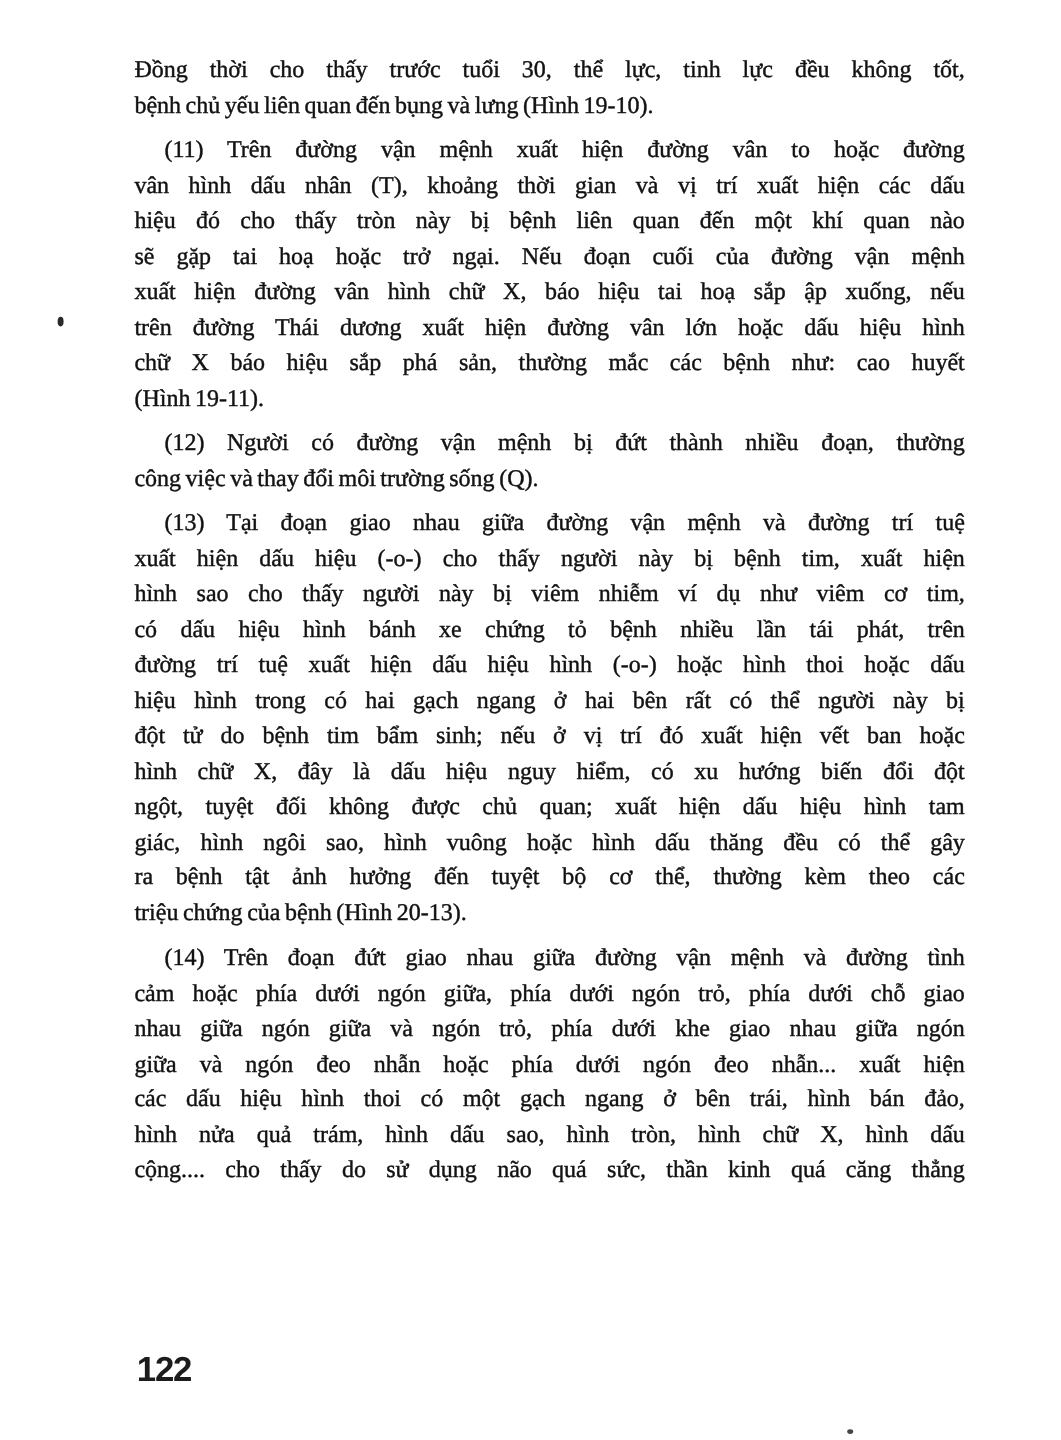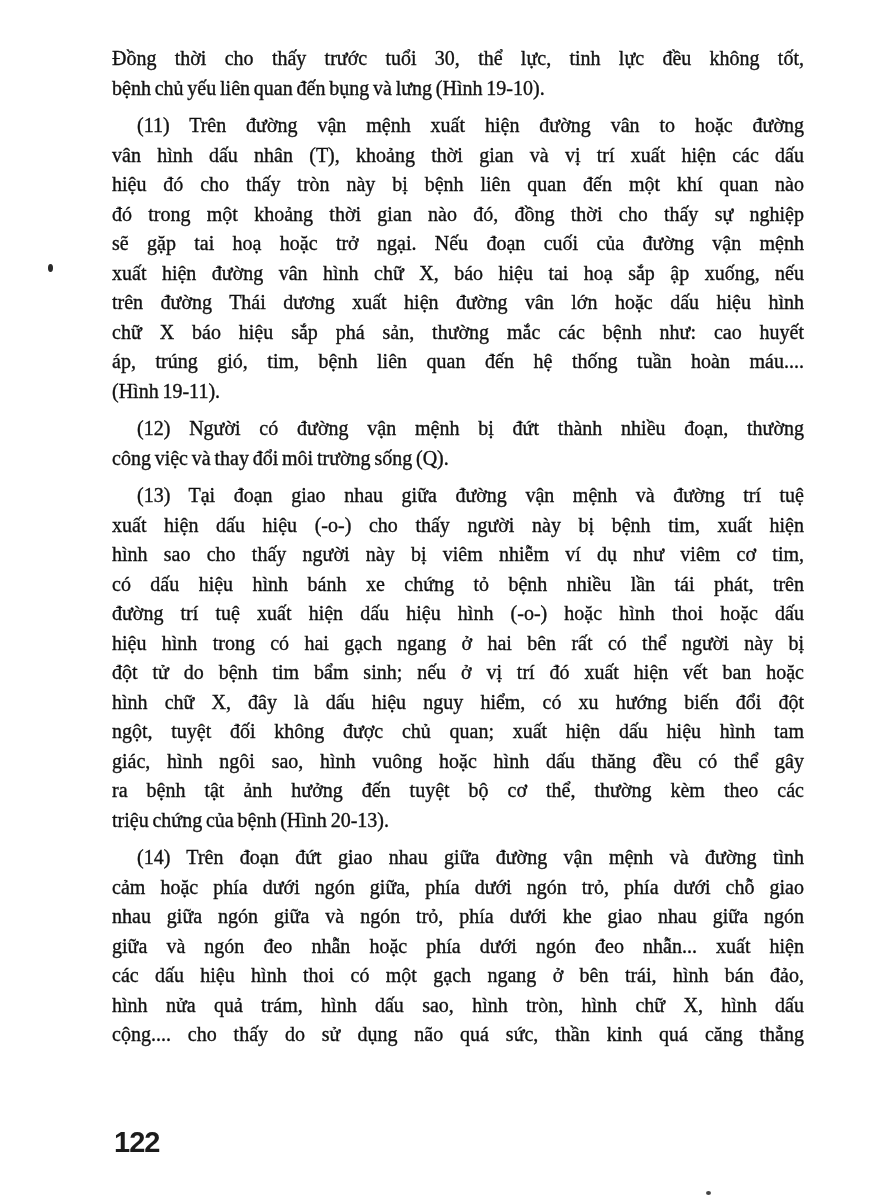--- a/index.html
+++ b/index.html
@@ -56,26 +56,24 @@
 <div class="page">
   <div class="text-block" id="text-block">
       <div class="para">
         <div class="line">Đồng thời cho thấy trước tuổi 30, thể lực, tinh lực đều không tốt,</div>
         <div class="line last">bệnh chủ yếu liên quan đến bụng và lưng (Hình 19-10).</div>
       </div>
       <div class="para indent">
         <div class="line">(11) Trên đường vận mệnh xuất hiện đường vân to hoặc đường</div>
         <div class="line">vân hình dấu nhân (T), khoảng thời gian và vị trí xuất hiện các dấu</div>
         <div class="line">hiệu đó cho thấy tròn này bị bệnh liên quan đến một khí quan nào</div>
-        <div class="line">đó trong một khoảng thời gian nào đó, đồng thời cho thấy sự nghiệp</div>
         <div class="line">sẽ gặp tai hoạ hoặc trở ngại. Nếu đoạn cuối của đường vận mệnh</div>
         <div class="line">xuất hiện đường vân hình chữ X, báo hiệu tai hoạ sắp ập xuống, nếu</div>
         <div class="line">trên đường Thái dương xuất hiện đường vân lớn hoặc dấu hiệu hình</div>
         <div class="line">chữ X báo hiệu sắp phá sản, thường mắc các bệnh như: cao huyết</div>
-        <div class="line">áp, trúng gió, tim, bệnh liên quan đến hệ thống tuần hoàn máu....</div>
         <div class="line last">(Hình 19-11).</div>
       </div>
       <div class="para indent">
         <div class="line">(12) Người có đường vận mệnh bị đứt thành nhiều đoạn, thường</div>
         <div class="line last">công việc và thay đổi môi trường sống (Q).</div>
       </div>
       <div class="para indent">
         <div class="line">(13) Tại đoạn giao nhau giữa đường vận mệnh và đường trí tuệ</div>
         <div class="line">xuất hiện dấu hiệu (-o-) cho thấy người này bị bệnh tim, xuất hiện</div>
         <div class="line">hình sao cho thấy người này bị viêm nhiễm ví dụ như viêm cơ tim,</div>

